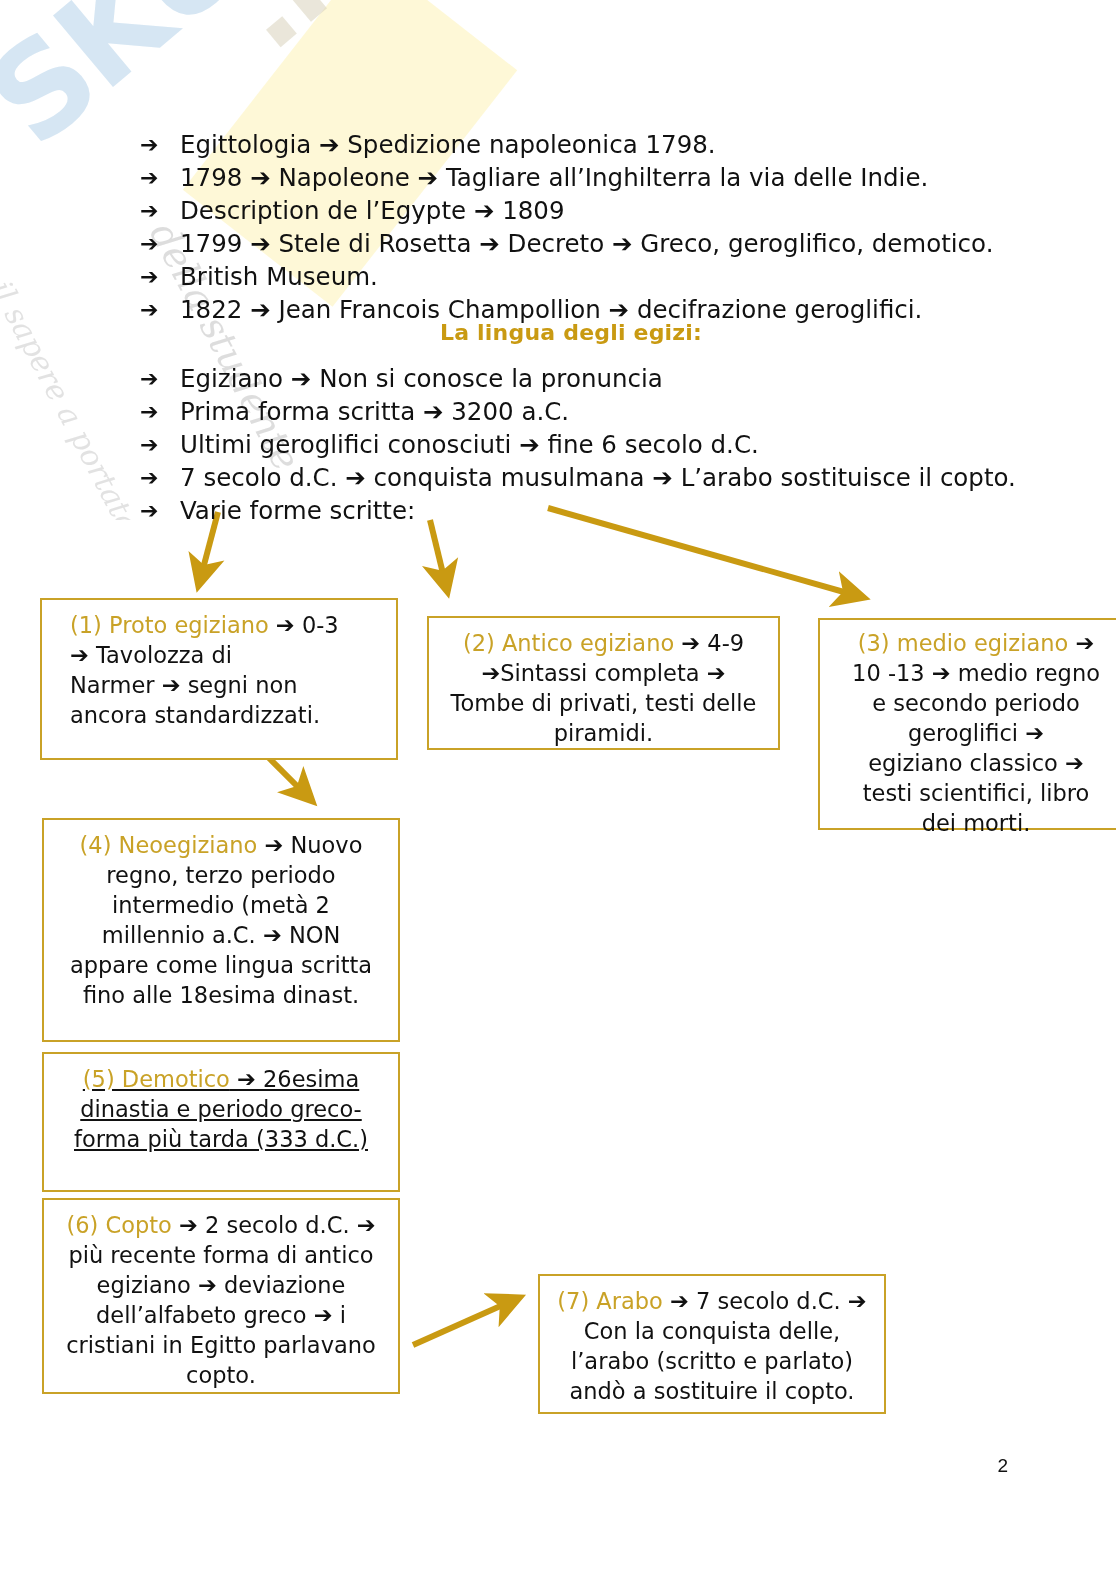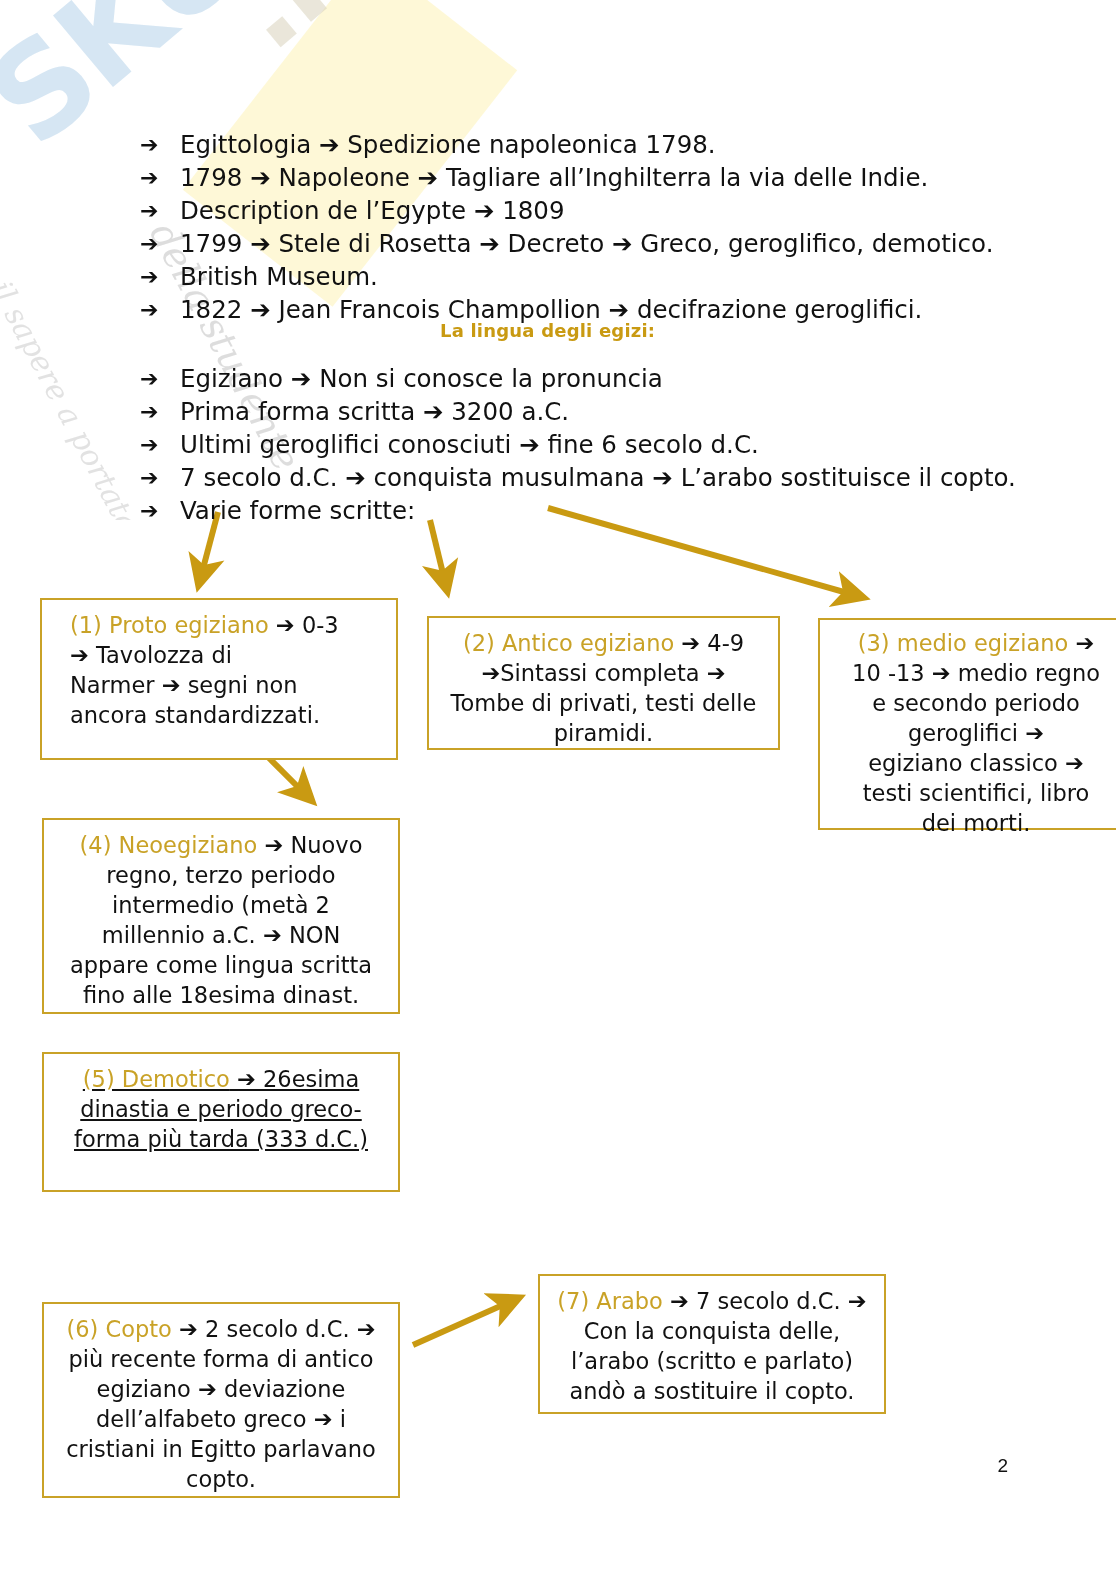--- a/index.html
+++ b/index.html
@@ -26,21 +26,21 @@
     color:#dcdcdc;opacity:.8;white-space:nowrap;}
 
   
   #content{position:absolute;left:0;top:0;width:1116px;height:1579px;z-index:2;}
 
   .bullets{position:absolute;}
   .bullet{display:flex;align-items:flex-start;font-size:24.5px;line-height:33px;color:#111;white-space:nowrap;}
   .bullet .bl-marker{width:40px;flex:0 0 40px;font-weight:bold;font-size:22px;line-height:33px;color:#111;}
   .bullet .bl-text{flex:1 1 auto;}
 
-  .section-heading{position:absolute;font-weight:bold;font-size:18px;color:#c99a12;letter-spacing:.2px;}
+  .section-heading{position:absolute;font-weight:bold;font-size:22px;color:#c99a12;letter-spacing:.2px;}
 
   
   .nbox{position:absolute;border:2px solid #c9a227;background:#ffffff;box-sizing:border-box;
         font-size:22.5px;line-height:30px;color:#111;}
   .nbox .bx-inner{padding:10px 12px;}
   .nbox .lbl{color:#c9a227;}
   .center{text-align:center;}
   .left{text-align:left;}
 
   
@@ -150,40 +150,40 @@
       <div><span class="lbl">(3) medio egiziano</span><span> ➔</span></div>
       <div>10 -13 ➔ medio regno</div>
       <div>e secondo periodo</div>
       <div>geroglifici ➔</div>
       <div>egiziano classico ➔</div>
       <div>testi scientifici, libro</div>
       <div>dei morti.</div>
     </div>
   </div>
 
-  <div class="nbox" style="left:42px;top:818px;width:358px;height:196px;">
+  <div class="nbox" style="left:42px;top:818px;width:358px;height:224px;">
     <div class="bx-inner center">
       <div><span class="lbl">(4) Neoegiziano</span><span> ➔ Nuovo</span></div>
       <div>regno, terzo periodo</div>
       <div>intermedio (metà 2</div>
       <div>millennio a.C. ➔  NON</div>
       <div>appare come lingua scritta</div>
       <div>fino alle 18esima dinast.</div>
     </div>
   </div>
 
   <div class="nbox" style="left:42px;top:1052px;width:358px;height:140px;text-decoration:underline;">
     <div class="bx-inner center">
       <div><span class="lbl">(5) Demotico</span><span> ➔ 26esima</span></div>
       <div>dinastia e periodo greco-</div>
       <div>forma più tarda (333 d.C.)</div>
     </div>
   </div>
 
-  <div class="nbox" style="left:42px;top:1302px;width:358px;height:196px;">
+  <div class="nbox" style="left:42px;top:1198px;width:358px;height:196px;">
     <div class="bx-inner center">
       <div><span class="lbl">(6) Copto</span><span> ➔ 2 secolo d.C. ➔</span></div>
       <div>più recente forma di antico</div>
       <div>egiziano ➔ deviazione</div>
       <div>dell’alfabeto greco ➔ i</div>
       <div>cristiani in Egitto parlavano</div>
       <div>copto.</div>
     </div>
   </div>
 

